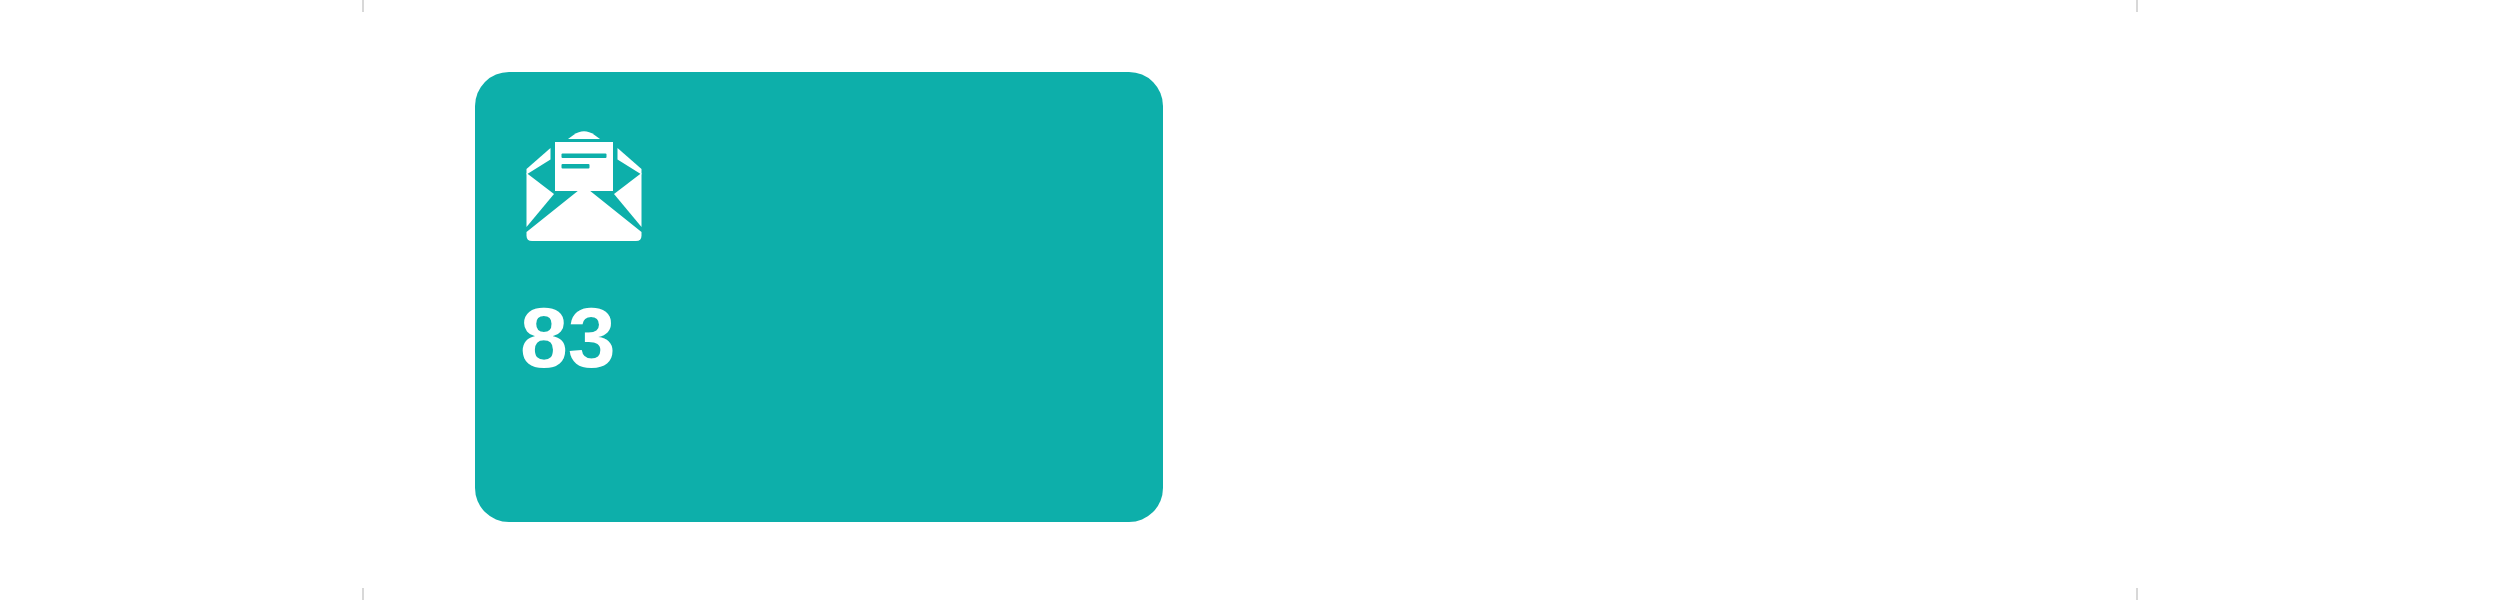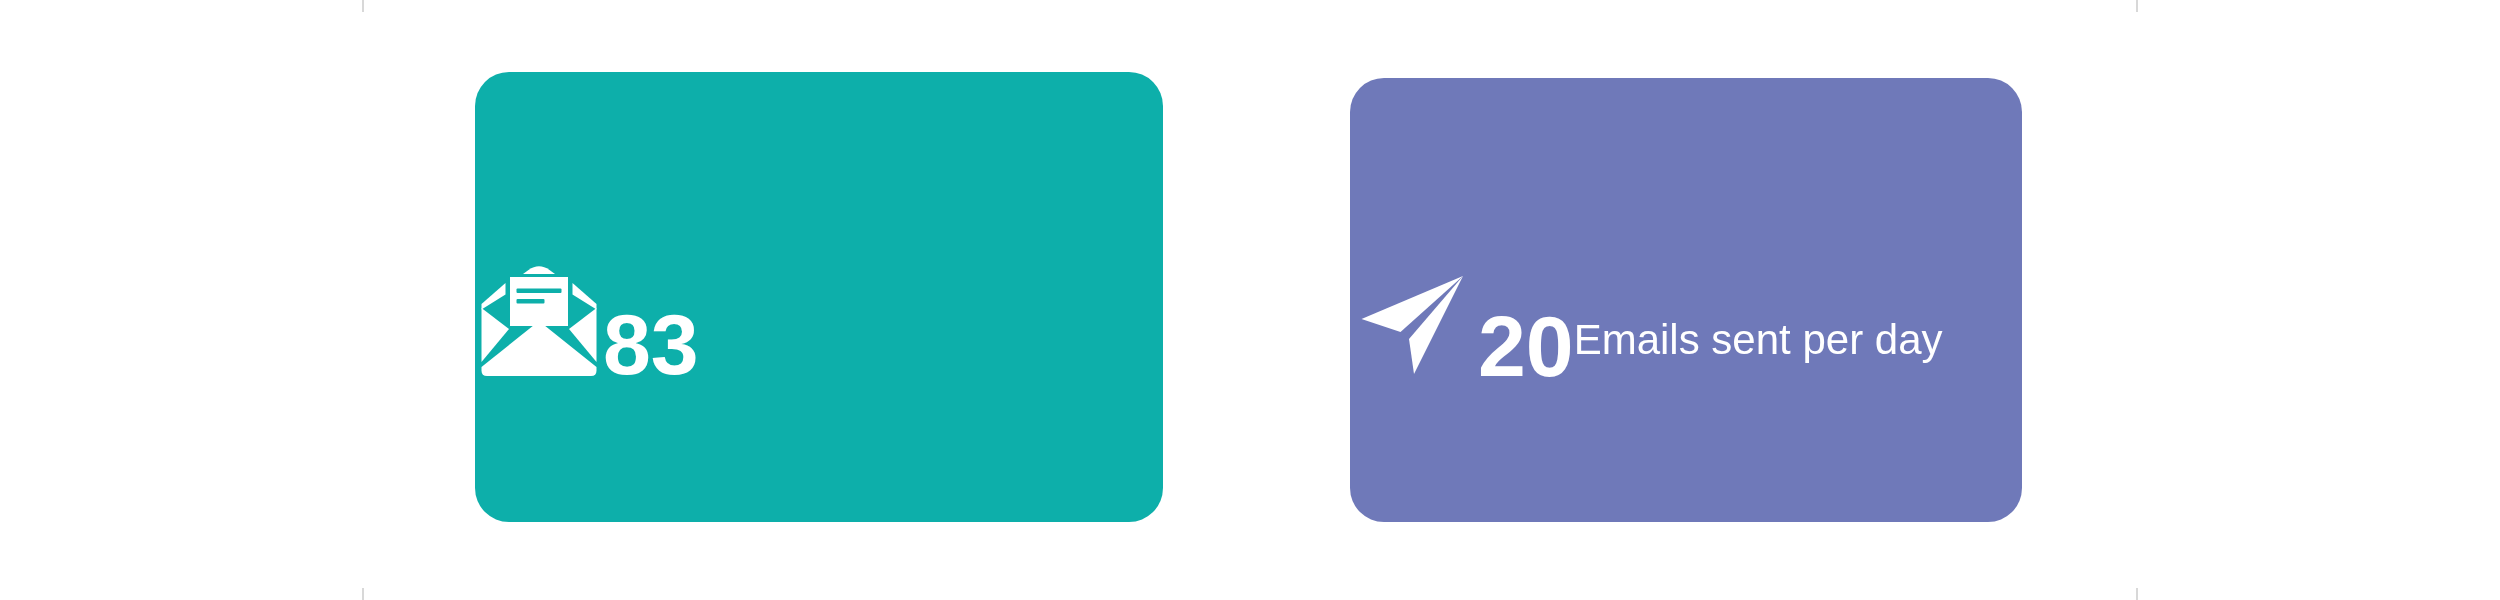--- a/index.html
+++ b/index.html
@@ -30,24 +30,26 @@
     left: 0;
     top: 0;
     width: 2500px;
     height: 600px;
   }
 
   .stat-card {
     position: absolute;
     border-radius: 34px;
     display: flex;
-    align-items: center;
+    flex-direction: column;
+    align-items: flex-start;
     justify-content: flex-start;
     box-sizing: border-box;
     color: #ffffff;
+    padding-left: 45px;
     -webkit-font-smoothing: antialiased;
   }
 
   .stat-card--received {
     left: 475px;
     top: 72px;
     width: 688px;
     height: 450px;
     background: #0DAFAA;
     padding-top: 52px;
@@ -126,31 +128,14 @@
           <rect x="166" y="118" width="180" height="18" rx="4" fill="#0DAFAA"></rect>
           <rect x="166" y="160" width="112" height="18" rx="4" fill="#0DAFAA"></rect>
         </g>
       </svg>
     </span>
 
     <div class="stat-value">83</div>
 
   </div>
 
-  <div class="stat-card stat-card--sent" style="background: rgb(111, 121, 185); color: rgb(255, 255, 255);">
-
-    <span class="stat-icon stat-icon--plane">
-      <svg viewBox="0 0 512 512" xmlns="http://www.w3.org/2000/svg" aria-hidden="true">
-        <g fill="#ffffff">
-
-          <path d="M46 232 L452 60 202 284 Z"></path>
-
-          <path d="M452 60 L236 312 256 452 Z"></path>
-        </g>
-      </svg>
-    </span>
-
-    <div class="stat-value">20</div>
-
-    <div class="stat-label">Emails sent per day</div>
-  </div>
 
 </div>
 
 </body></html>

